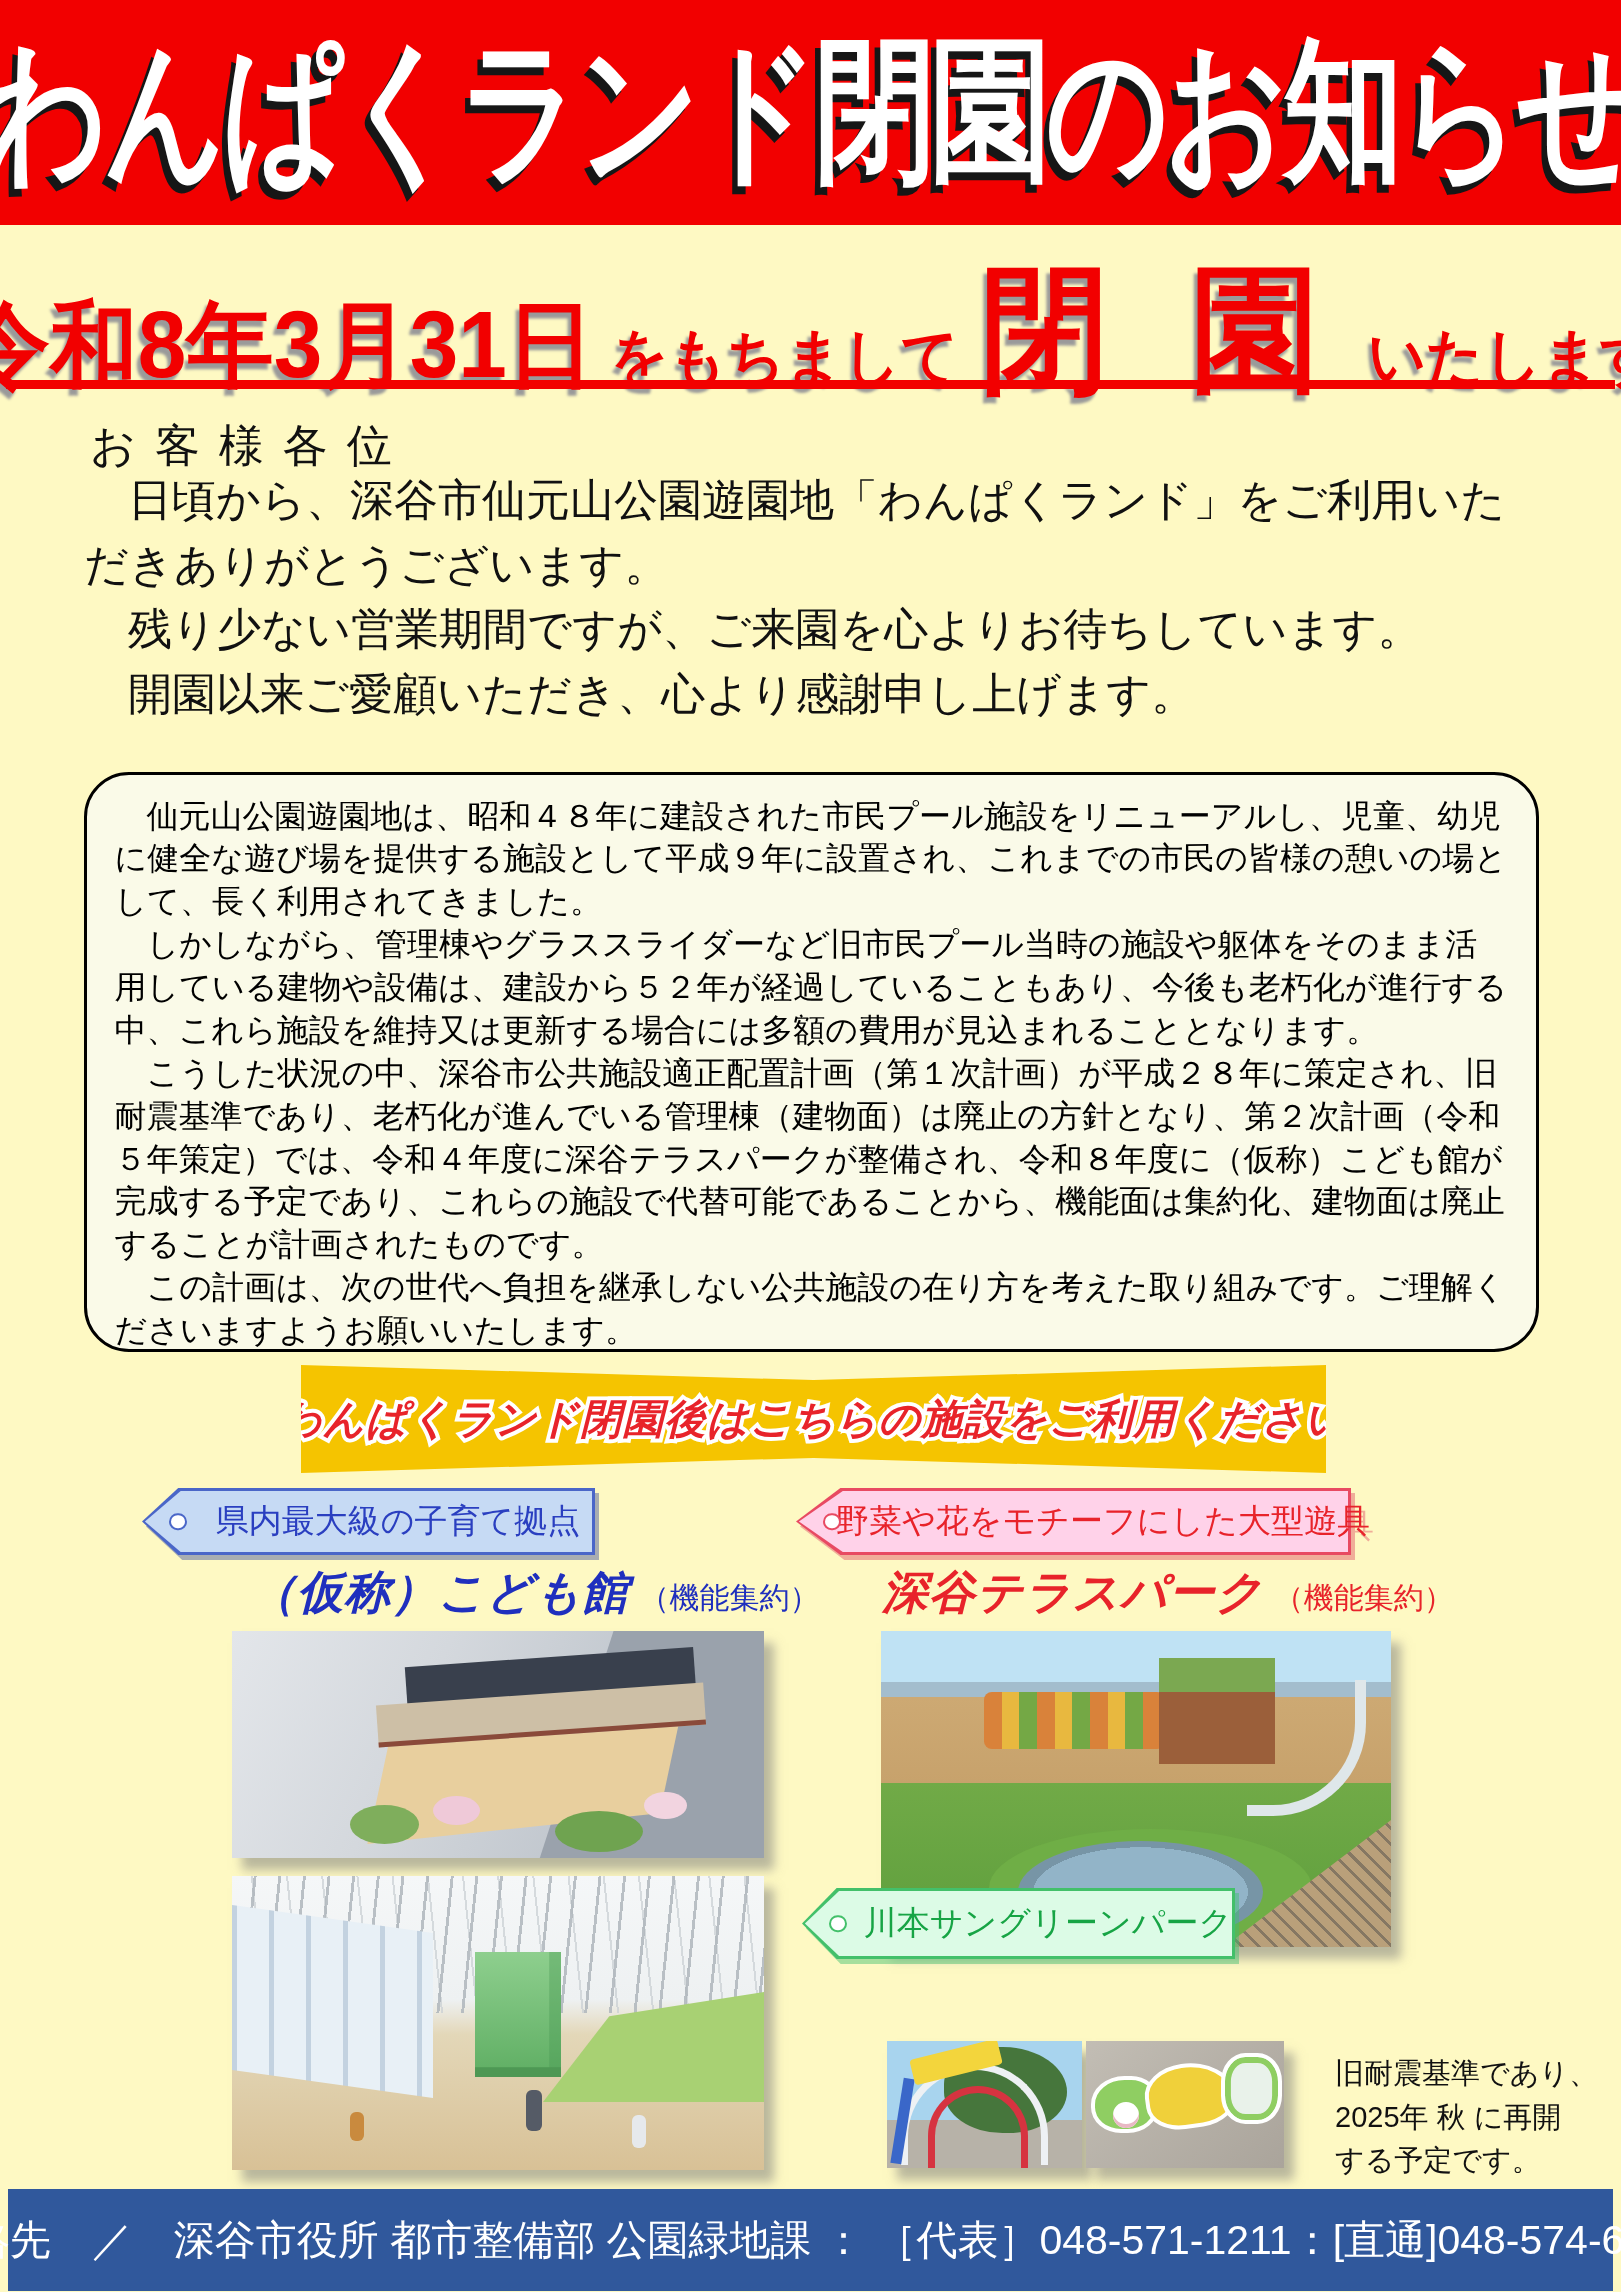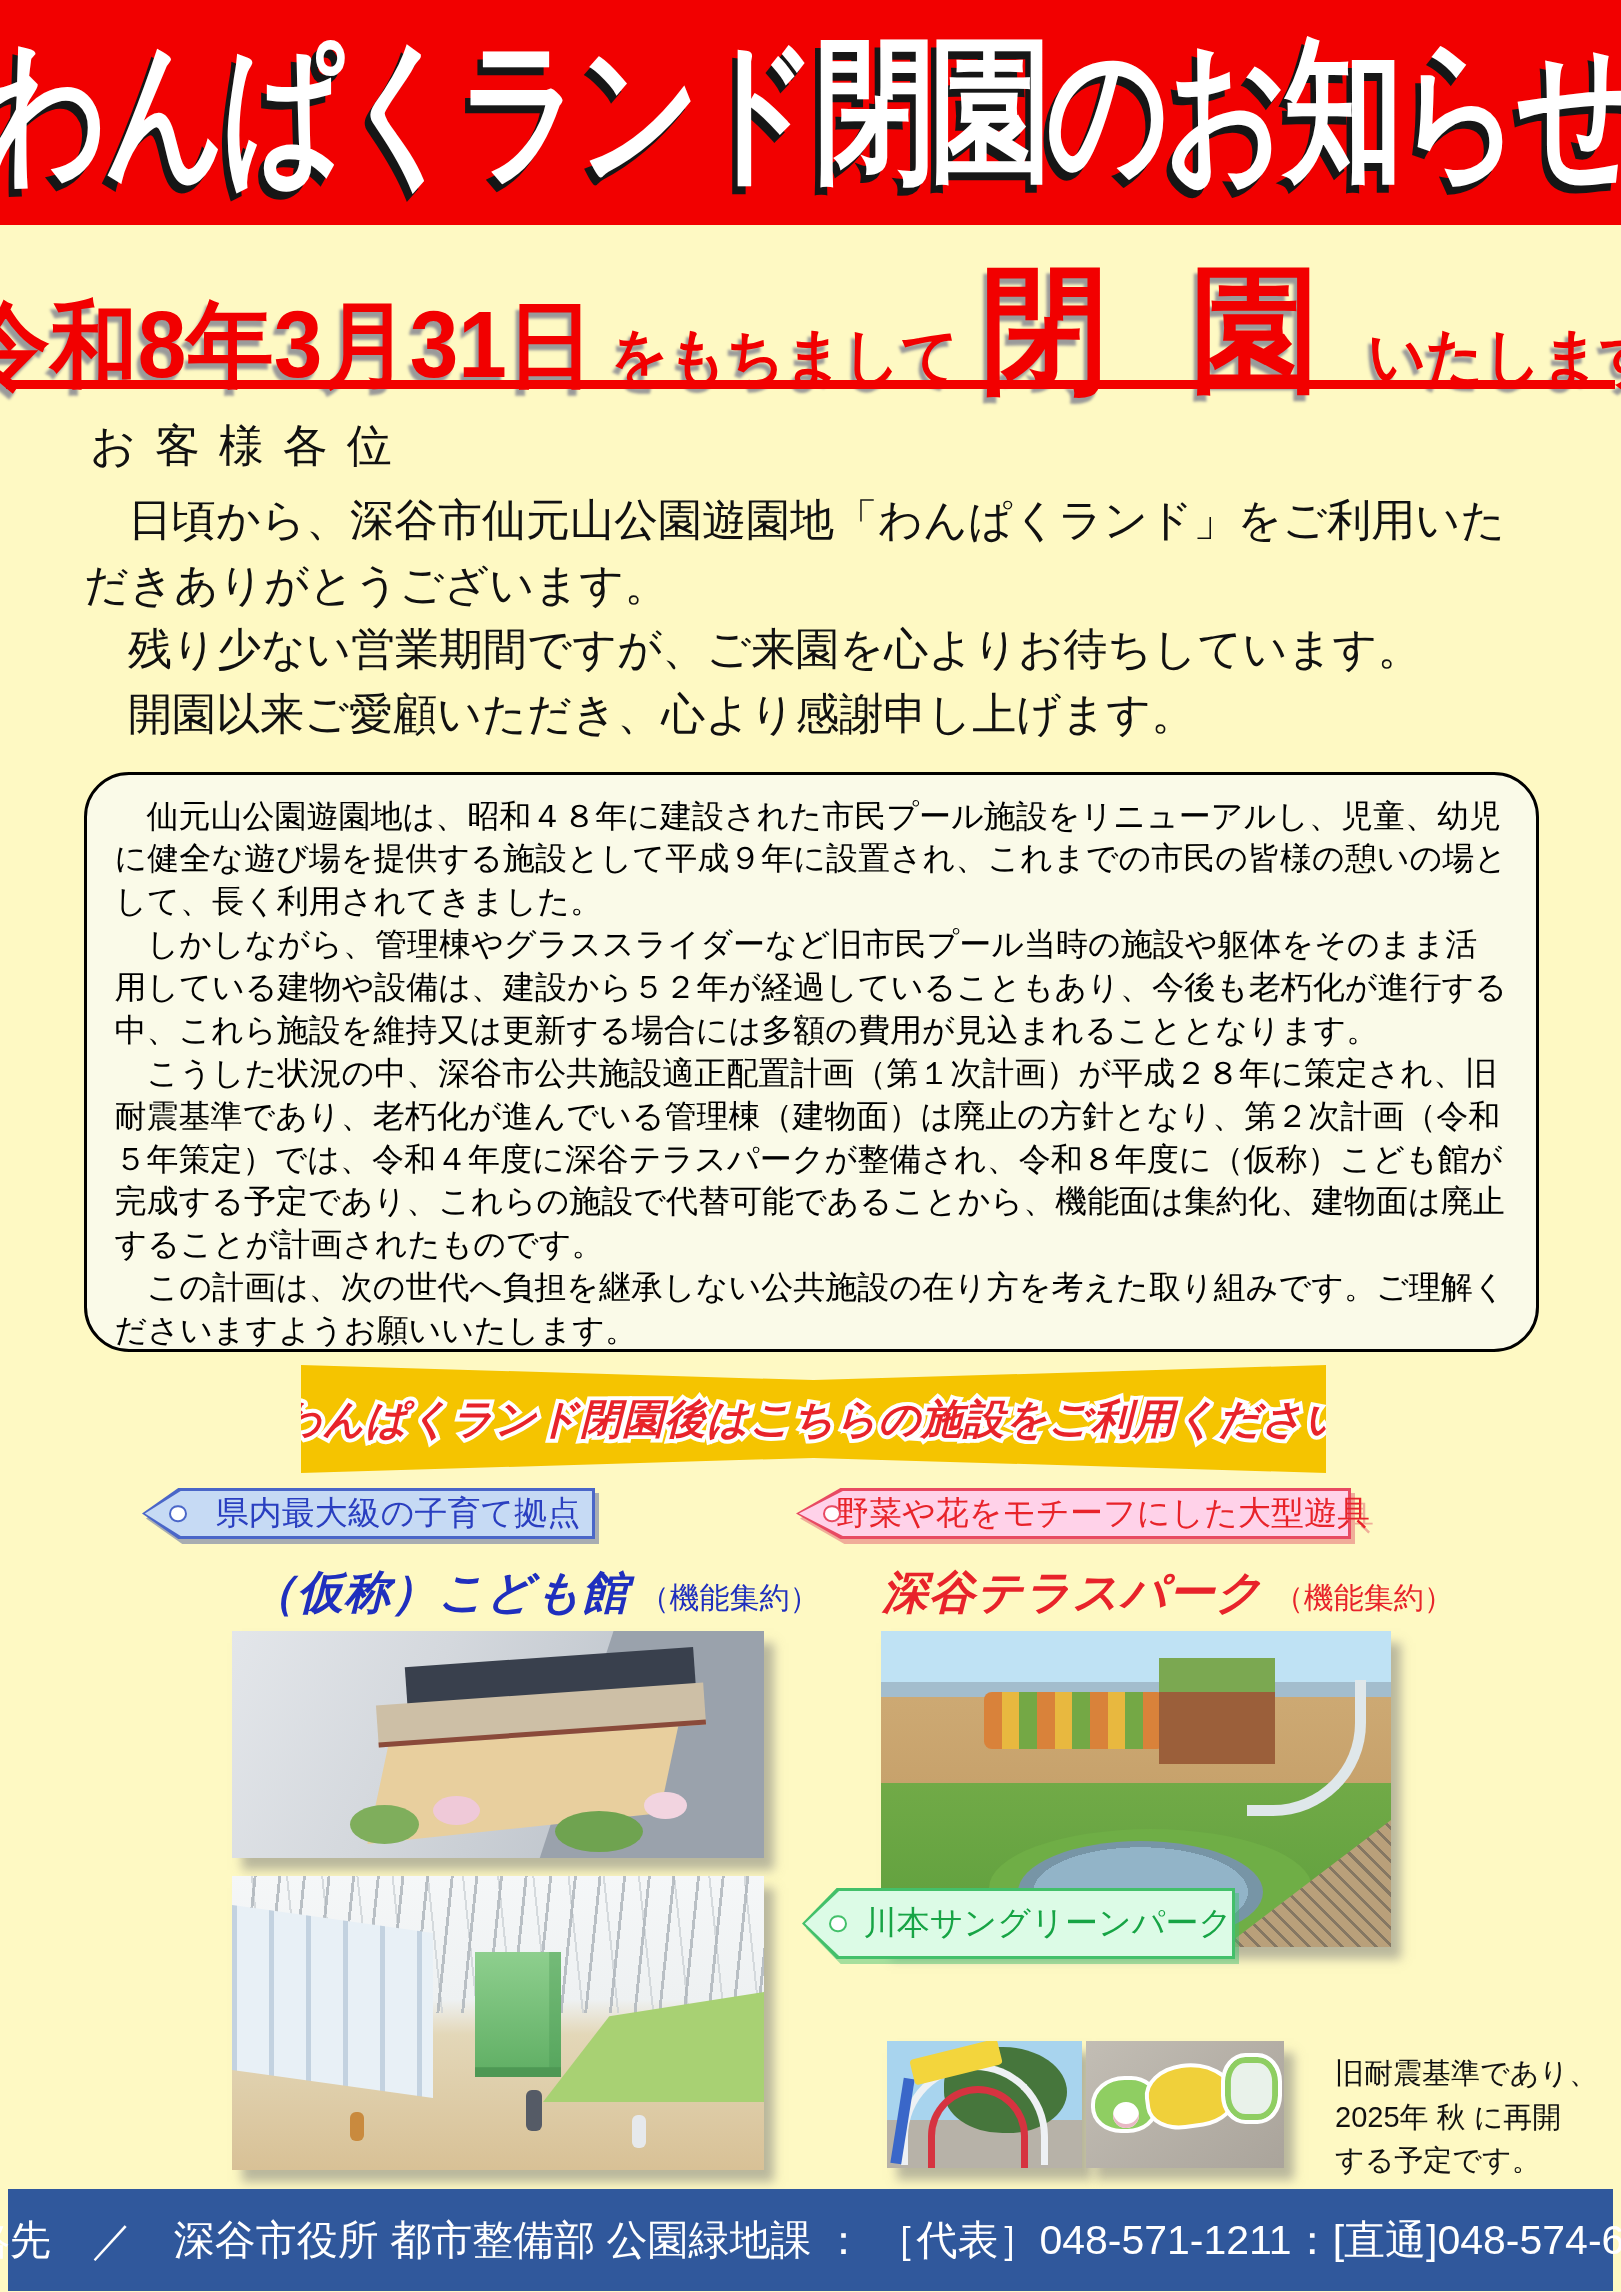--- a/index.html
+++ b/index.html
@@ -17,35 +17,35 @@
   .sub-line{position:absolute;top:239px;left:0;width:1621px;display:flex;align-items:baseline;
     justify-content:center;color:#F20000;font-weight:bold;white-space:nowrap;
     text-shadow:-3.9px 5.9px 2.9px #9a9a9a;transform:scaleX(0.93);}
   .sub-date{font-size:94px;}
   .sub-mid{font-size:61px;margin:0 17.6px;}
   .sub-close{font-size:137px;letter-spacing:25.5px;margin:0 5.9px;}
   .sub-suffix{font-size:61px;margin-left:21.6px;}
   .red-rule{position:absolute;top:380px;left:5.9px;width:1609px;height:8.8px;background:#F20000;}
   
   .greeting{position:absolute;top:416px;left:90px;font-size:45px;color:#111;letter-spacing:0.42em;}
-  .intro{position:absolute;top:488px;left:84px;width:1462px;font-size:44px;line-height:1.47;color:#111;}
+  .intro{position:absolute;top:468px;left:84px;width:1462px;font-size:44px;line-height:1.47;color:#111;}
   .intro p{margin:0;text-indent:1em;}
   
   .notice-box{position:absolute;top:772px;left:84px;width:1455px;height:580px;box-sizing:border-box;
     background:#FAFAE8;border:3.9px solid #000;border-radius:45px;padding:19.6px 27.4px;
     font-size:32px;line-height:1.34;color:#000;}
   .notice-box p{margin:0;text-indent:1em;}
   
   .yellow-banner{position:absolute;top:1365px;left:301px;width:1025px;height:108px;background:#F5C400;
     clip-path:polygon(0 0,50% 14%,100% 0,100% 100%,50% 86%,0 100%);
     display:flex;align-items:center;justify-content:center;}
   .yellow-banner .txt{font-size:41px;font-weight:bold;font-style:italic;color:#E8232A;white-space:nowrap;
     -webkit-text-stroke:7.8px #ffffff;paint-order:stroke fill;letter-spacing:1px;}
   
-  .tag{position:absolute;height:51px;}
+  .tag{position:absolute;height:67px;}
   .tag .shape,.tag .fill{position:absolute;clip-path:polygon(0 50%,8% 0,100% 0,100% 100%,8% 100%);}
   .tag .shape{inset:0;}
   .tag .fill{inset:2.9px;}
   .tag .hole{position:absolute;width:13.7px;height:13.7px;border-radius:50%;background:#fff;
     left:27.4px;top:50%;transform:translateY(-50%);z-index:3;}
   .tag .label{position:absolute;inset:0;display:flex;align-items:center;justify-content:center;
     padding-left:59px;font-size:33px;z-index:2;white-space:nowrap;}
   .tag-blue{left:142px;top:1488px;width:453px;filter:drop-shadow(4.9px 5.9px 0 rgba(40,60,150,.40));}
   .tag-blue .shape{background:#4A66C8;} .tag-blue .fill{background:#C6DAF4;}
   .tag-blue .hole{border:2px solid #4A66C8;} .tag-blue .label{color:#2A3FC0;}

